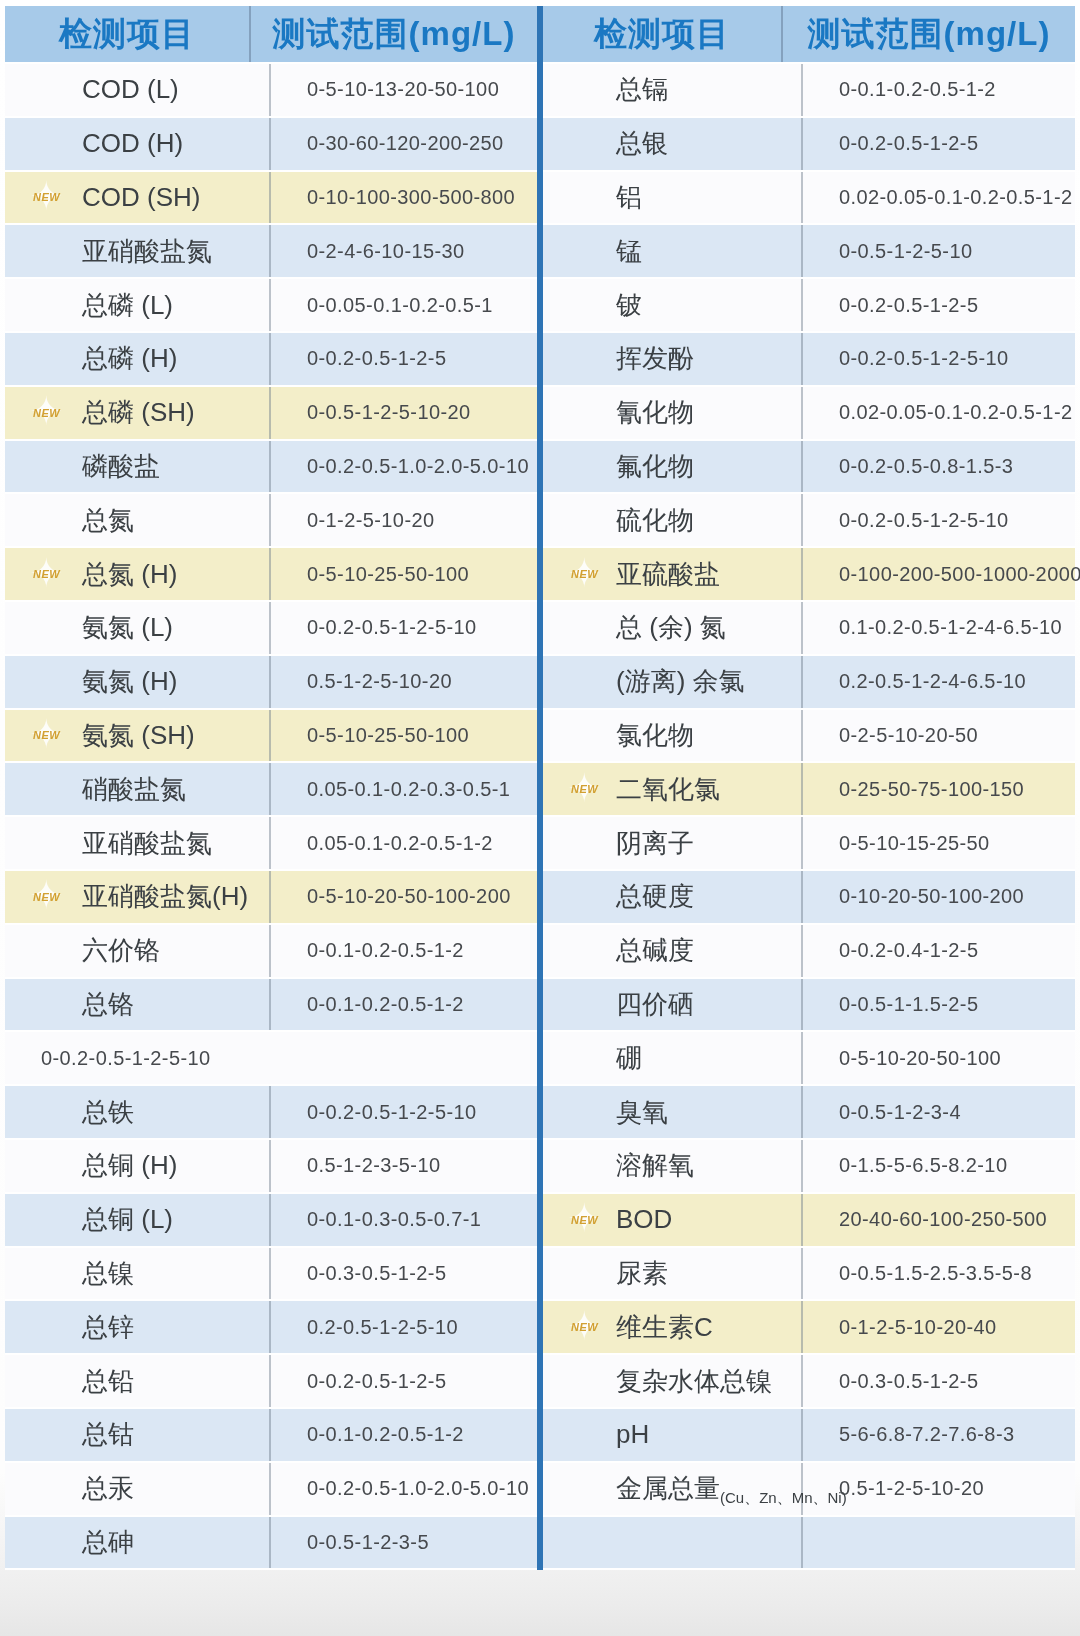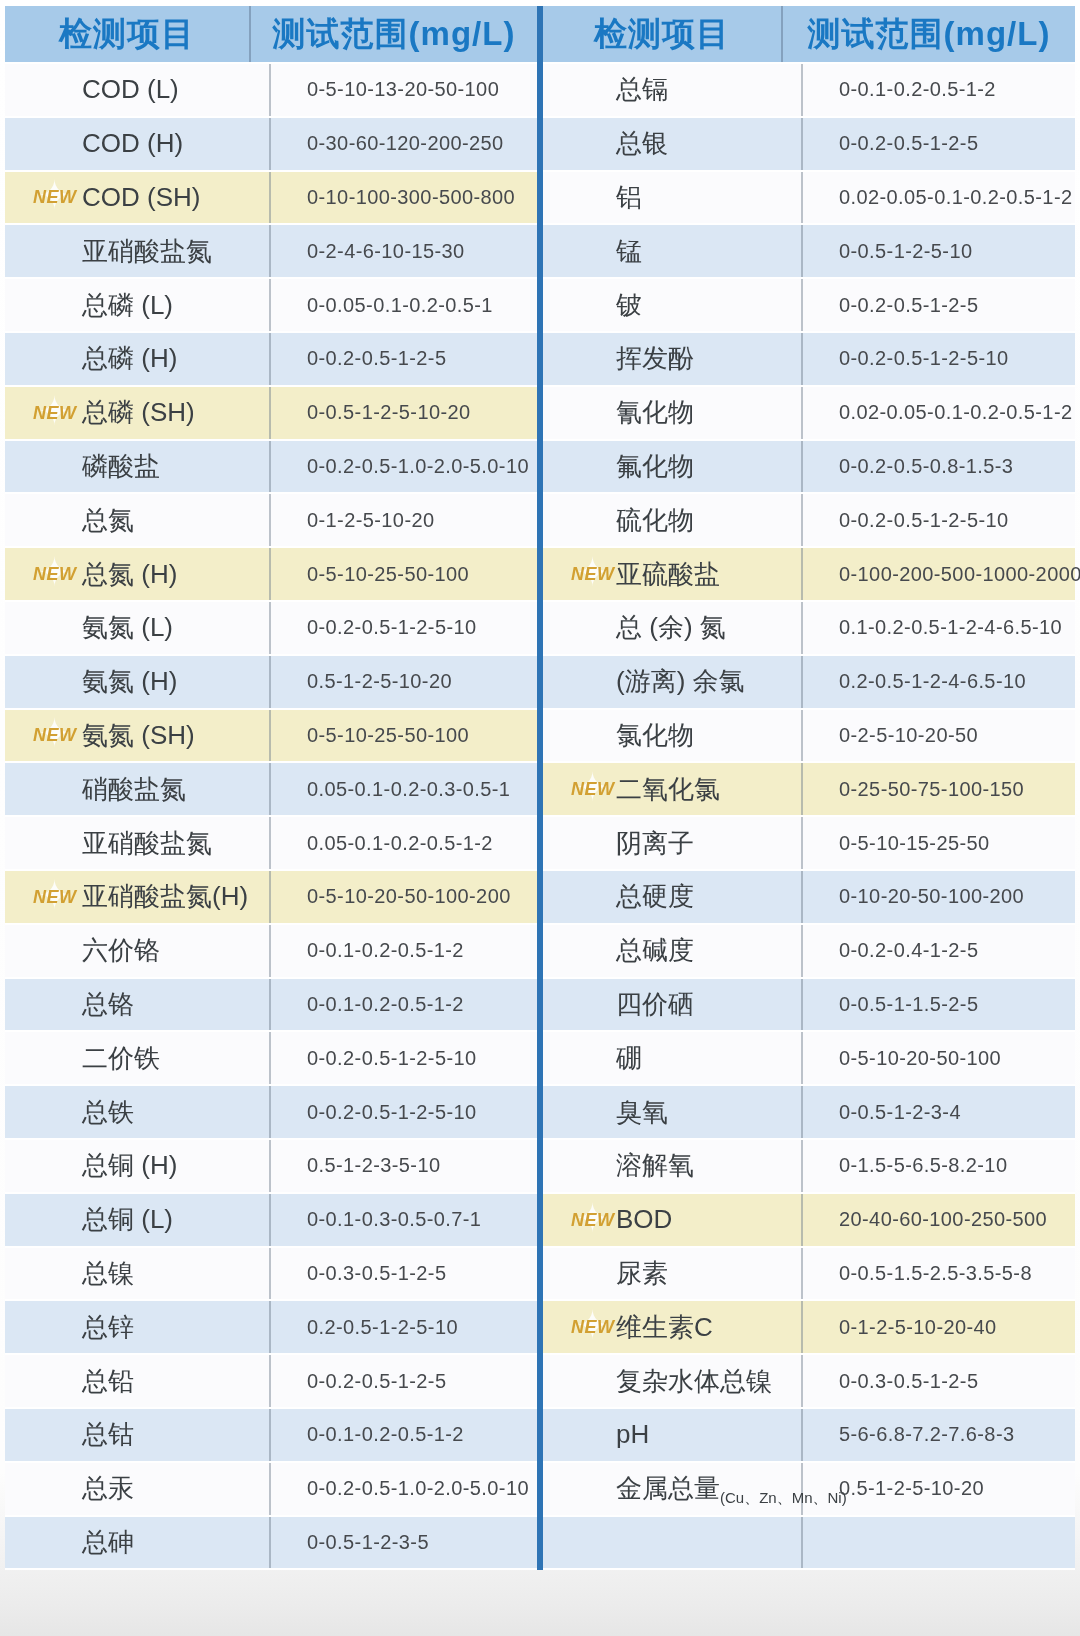--- a/index.html
+++ b/index.html
@@ -35,21 +35,21 @@
   .row.yellow{background:var(--row-yellow);}
   .cell{display:flex;align-items:center;box-sizing:border-box;}
   .cell.item{flex:none;position:relative;padding-left:57px;border-right:2px solid rgba(110,125,140,0.45);white-space:nowrap;margin-left:20px;}
   .half.left .cell.item{width:246px;}
   .half.right .cell.item{width:240px;padding-left:53px;}
   .cell.range{flex:1;padding-left:36px;font-size:20px;color:var(--range-text);white-space:nowrap;letter-spacing:0.4px;text-align:right;}
   .item-label{font-size:26px;color:var(--cell-text);}
   .item-small{font-size:15px;color:var(--cell-text);position:relative;top:10px;letter-spacing:0;}
   .new-badge{
     position:absolute;left:8px;top:50%;transform:translateY(-50%);
-    z-index:0;font-style:italic;font-weight:bold;font-size:18px;line-height:1;
+    z-index:0;font-style:italic;font-weight:bold;font-size:11px;line-height:1;
     color:var(--new-badge);letter-spacing:0.5px;
   }
   .new-badge::before{
     content:"✦";position:absolute;left:50%;top:50%;
     transform:translate(-50%,-55%);font-style:normal;font-weight:normal;
     font-size:40px;color:#ffffff;opacity:0.9;z-index:-1;
   }
 </style>
 </head>
 <body>
@@ -170,23 +170,20 @@
             </div>
             <div class="cell range">0-0.1-0.2-0.5-1-2</div>
           </div>
           <div class="row blue">
             <div class="cell item">
               <span class="item-label">总铬</span>
             </div>
             <div class="cell range">0-0.1-0.2-0.5-1-2</div>
           </div>
           <div class="row white">
-            <div class="cell item">
-              <span class="item-label">二价铁</span>
-            </div>
             <div class="cell range">0-0.2-0.5-1-2-5-10</div>
           </div>
           <div class="row blue">
             <div class="cell item">
               <span class="item-label">总铁</span>
             </div>
             <div class="cell range">0-0.2-0.5-1-2-5-10</div>
           </div>
           <div class="row white">
             <div class="cell item">

